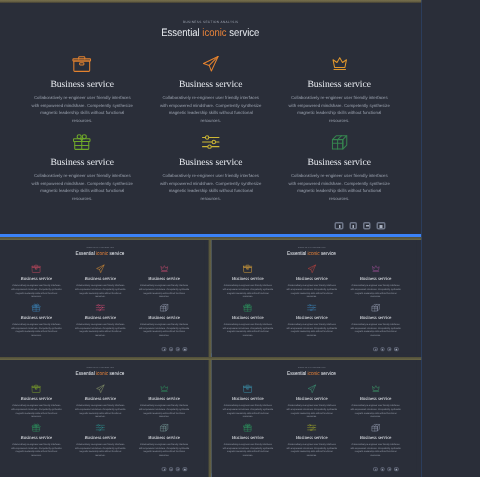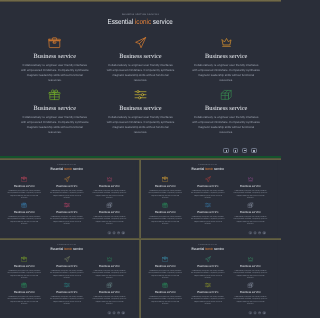--- a/index.html
+++ b/index.html
@@ -1,17 +1,17 @@
 <!DOCTYPE html>
 <html><head>
 <meta charset="utf-8">
 <style>
   html,body{margin:0;padding:0;background:#2a2e39;}
   body{width:281px;height:318px;overflow:hidden;font-family:"Liberation Sans",sans-serif;-webkit-font-smoothing:antialiased;text-rendering:geometricPrecision;}
-  #app{position:relative;width:281px;height:318px;background:#14532d;}
+  #app{position:relative;width:281px;height:318px;background:#3b82f6;}
   .goldline{background:linear-gradient(180deg,#4f4e38,#6b6748);position:absolute;left:0;width:281px;height:1.4px;z-index:5;}
   .slide{position:relative;width:281px;height:156px;background:#2a2e39;overflow:hidden;}
   .eyebrow{font-size:2.1px;letter-spacing:.25px;color:#9aa0ad;text-align:center;padding-top:13.5px;}
   .title{font-size:7.2px;color:#eceff4;text-align:center;margin-top:1px;}
   .title span.w{display:inline-block;transform:scaleX(0.88);transform-origin:center;}
   .accent{color:#e8833a;}
   .grid{display:grid;grid-template-columns:repeat(3,1fr);margin:10px 12px 0;}
   .grid.r2{margin-top:5px;}
   .card{text-align:center;}
   .ico{width:13px;height:13px;margin:0 auto;display:block;}

